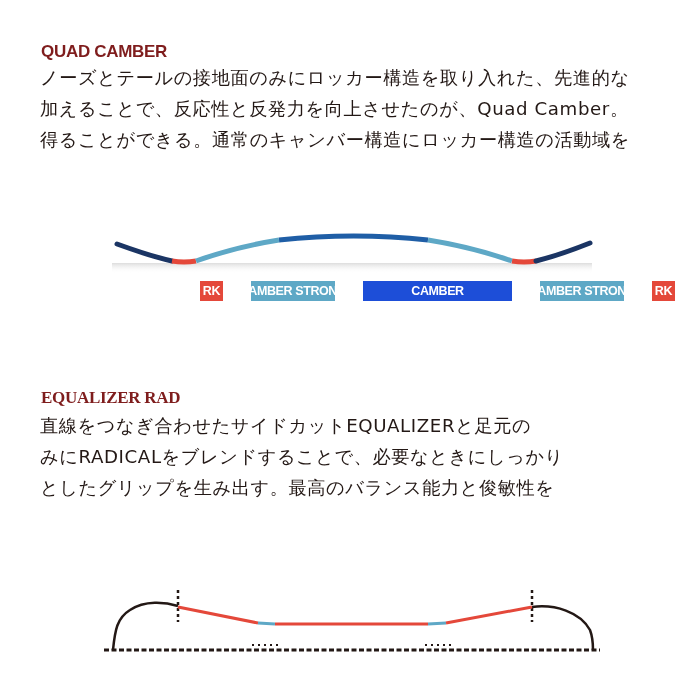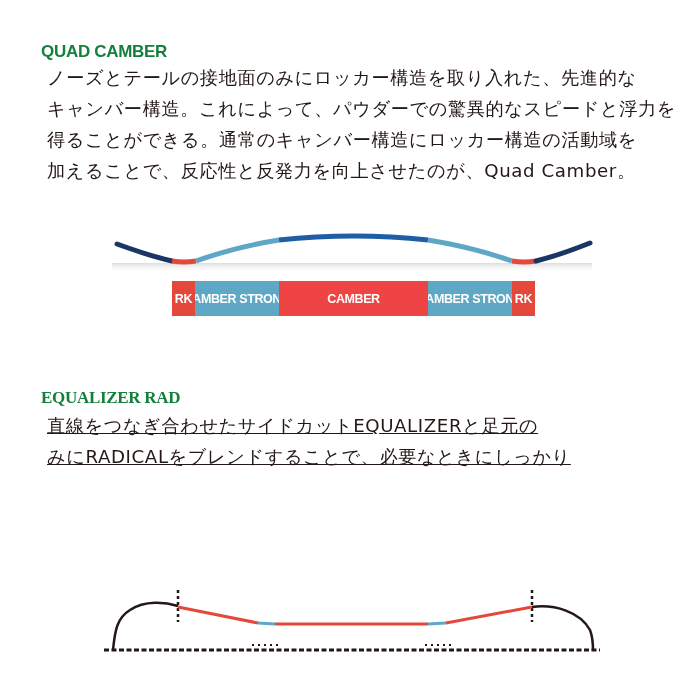--- a/index.html
+++ b/index.html
@@ -1,40 +1,39 @@
 <!DOCTYPE html>
 <html><head>
 <meta charset="utf-8">
 <style>
   html, body { margin: 0; padding: 0; background: #ffffff; }
   body { width: 700px; height: 700px; position: relative; overflow: hidden;
          font-family: "DejaVu Sans", sans-serif; color: #231815; }
   .section-title { position: absolute; left: 41px; font-family: "Liberation Sans", sans-serif;
-                   font-weight: bold; font-size: 17px; letter-spacing: -0.3px; color: #15803d; }
+                   font-weight: bold; font-size: 17px; letter-spacing: -0.3px; color: #7f1d1d; }
   .para { position: absolute; left: 40px; width: 630px; font-size: 18.2px; line-height: 31px;
           letter-spacing: 0.6px; color: #231815; font-weight: normal; }
-  .para .line { display: block; white-space: nowrap; margin-left: 7px; }
+  .para .line { display: block; white-space: nowrap; }
   .diagram { position: absolute; left: 0; top: 0; }
   .label-bar { position: absolute; top: 281px; left: 172px; height: 24px; display: flex;
                font-family: "Liberation Sans", sans-serif; font-weight: bold; font-size: 12.5px;
                color: #ffffff; letter-spacing: -0.4px; transform-origin: left; }
-  .label-bar .seg { display: flex; align-items: center; justify-content: center; height: 35px; overflow: hidden; white-space: nowrap; }
+  .label-bar .seg { display: flex; align-items: center; justify-content: center; height: 20px; overflow: hidden; white-space: nowrap; margin-left: 28px; }
   .seg.rk { background: #e4483a; width: 23px; }
   .seg.strong { background: #5ea8c6; width: 84px; }
-  .seg.camber { background: #ef4444; width: 149px; }
+  .seg.camber { background: #1d4ed8; width: 149px; }
 </style>
 </head>
 <body>
 
 <div class="section-title" style="top:42px;">QUAD CAMBER</div>
 <div class="para" style="top:62px;">
   <span class="line">ノーズとテールの接地面のみにロッカー構造を取り入れた、先進的な</span>
-  <span class="line">キャンバー構造。これによって、パウダーでの驚異的なスピードと浮力を</span>
+  <span class="line">加えることで、反応性と反発力を向上させたのが、Quad Camber。</span>
   <span class="line">得ることができる。通常のキャンバー構造にロッカー構造の活動域を</span>
-  <span class="line">加えることで、反応性と反発力を向上させたのが、Quad Camber。</span>
 </div>
 
 <svg class="diagram" width="700" height="700">
   <defs>
     <linearGradient id="shadow" x1="0" y1="0" x2="0" y2="1">
       <stop offset="0" stop-color="#d9d9d9" stop-opacity="0.9"></stop>
       <stop offset="1" stop-color="#ffffff" stop-opacity="0"></stop>
     </linearGradient>
   </defs>
 
@@ -57,23 +56,24 @@
 
 <div class="label-bar">
   <div class="seg rk">RK</div>
   <div class="seg strong">CAMBER STRONG</div>
   <div class="seg camber">CAMBER</div>
   <div class="seg strong">CAMBER STRONG</div>
   <div class="seg rk">RK</div>
 </div>
 
 <div class="section-title" style="top:388px;font-family:Liberation Serif, serif;">EQUALIZER RAD</div>
-<div class="para" style="top:410px;text-decoration:underline;">
+<div class="para" style="top:410px;">
   <span class="line">直線をつなぎ合わせたサイドカットEQUALIZERと足元の</span>
   <span class="line">みにRADICALをブレンドすることで、必要なときにしっかり</span>
+  <span class="line">としたグリップを生み出す。最高のバランス能力と俊敏性を</span>
 </div>
 
 <svg class="diagram" width="700" height="700">
 
   <line x1="104" y1="650" x2="600" y2="650" stroke="#231815" stroke-width="3" stroke-dasharray="5,2.5"></line>
 
   <line x1="252" y1="645" x2="280" y2="645" stroke="#231815" stroke-width="2" stroke-dasharray="2,4"></line>
   <line x1="425" y1="645" x2="453" y2="645" stroke="#231815" stroke-width="2" stroke-dasharray="2,4"></line>
 
   <path d="M113,650 C115,630 117,618 130,610 C145,600 165,602 178,606" stroke="#231815" stroke-width="2.5" fill="none"></path>

